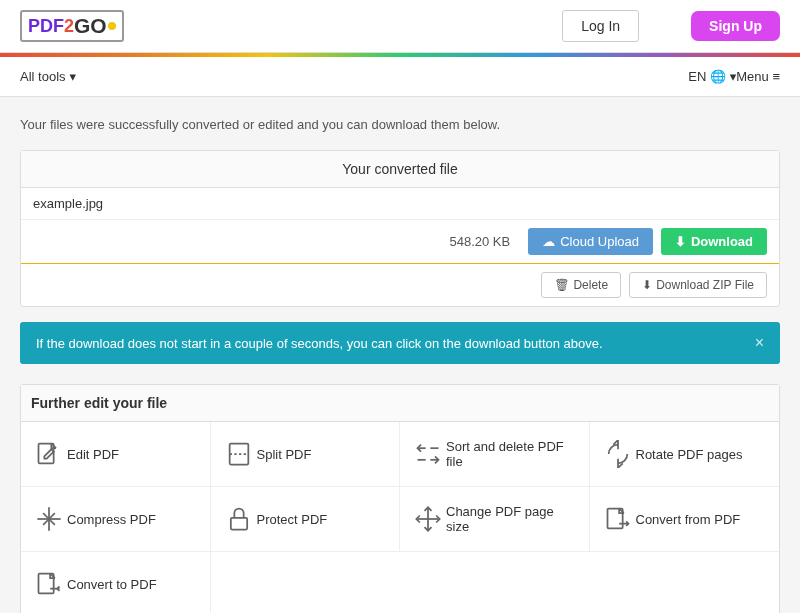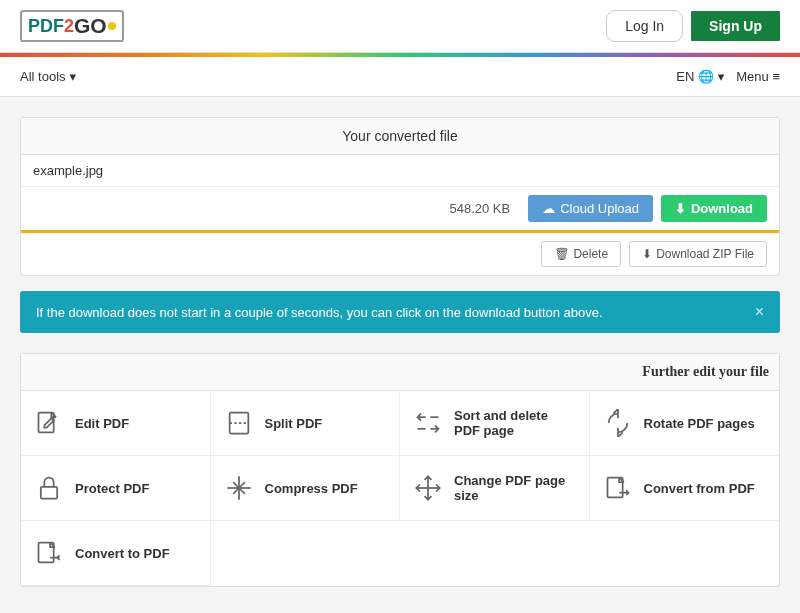--- a/index.html
+++ b/index.html
@@ -18,32 +18,33 @@
       display: flex;
       gap: 8px;
       align-items: center;
     }
     .btn-login {
       padding: 7px 18px;
       border: 1px solid #ccc;
       background: #fff;
       color: #333;
       cursor: pointer;
-      border-radius: 9px;
+      border-radius: 3px;
       font-size: 14px;
     }
     .btn-signup {
       padding: 7px 18px;
       border: none;
-      background: #15803d;
+      background: #d946ef;
       color: #fff;
       cursor: pointer;
-      border-radius: 1px;
+      border-radius: 7px;
       font-size: 14px;
       font-weight: bold;
+      margin-left: 44px;
     }
 
     
     .rainbow-bar {
       height: 4px;
       background: linear-gradient(to right, #e74c3c, #e67e22, #f1c40f, #2ecc71, #3498db, #9b59b6, #e74c3c);
     }
 
     
     .nav-bar {
@@ -58,21 +59,20 @@
       display: flex;
       align-items: center;
       gap: 4px;
       font-size: 13px;
       color: #333;
       cursor: pointer;
     }
     .nav-right {
       display: flex;
       align-items: center;
-      gap: 12px;
       font-size: 13px;
       color: #333;
     }
 
     
     .main {
       max-width: 790px;
       margin: 0 auto;
       padding: 20px 15px;
     }
@@ -108,21 +108,21 @@
       padding: 8px 12px;
       border-bottom: 1px solid #eee;
       font-size: 13px;
     }
     .file-size-row {
       padding: 8px 12px;
       display: flex;
       align-items: center;
       justify-content: flex-end;
       gap: 8px;
-      border-bottom: 3px solid #eab308;
+      border-bottom: 1px solid #eab308;
     }
     .file-size-text {
       color: #555;
       font-size: 13px;
       flex: 1;
       text-align: right;
       padding-right: 10px;
     }
     .btn-cloud {
       background: #5b9bd5;
@@ -198,44 +198,42 @@
       opacity: 0.8;
     }
 
     
     .edit-box {
       background: #fff;
       border: 1px solid #ddd;
       border-radius: 3px;
     }
     .edit-box-header {
-      text-align: right;
+      text-align: left;
       padding: 10px;
       font-weight: bold;
       font-size: 14px;
       border-bottom: 1px solid #ddd;
       background: #fafafa;
-      font-family: Liberation Serif, serif;
     }
     .tools-grid {
       display: grid;
       grid-template-columns: repeat(4, 1fr);
       border-top: none;
     }
     .tool-item {
       padding: 16px 12px;
       display: flex;
       align-items: center;
-      gap: 10px;
+      gap: 2px;
       border-right: 1px solid #eee;
       border-bottom: 1px solid #eee;
       cursor: pointer;
       font-size: 13px;
       color: #333;
-      font-weight: bold;
     }
     .tool-item:nth-child(4n) {
       border-right: none;
     }
     .tool-icon {
       width: 32px;
       height: 32px;
       flex-shrink: 0;
       display: flex;
       align-items: center;
@@ -248,21 +246,21 @@
     }
 
     .logo-wrapper {
       display: flex;
       align-items: center;
       gap: 2px;
     }
     .logo-text-pdf {
       font-weight: 900;
       font-size: 18px;
-      color: #0f766e;
+      color: #6d28d9;
     }
     .logo-text-2 {
       font-weight: 900;
       font-size: 18px;
       color: #e74c3c;
     }
     .logo-text-go {
       font-weight: 900;
       font-size: 21px;
       color: #333;
@@ -314,20 +312,21 @@
       <span>▾</span>
     </span>
     <span>
       <span>Menu</span>
       <span>≡</span>
     </span>
   </div>
 </div>
 
 <div class="main">
+  <p class="page-subtitle">Your files were successfully converted or edited and you can download them below.</p>
 
   <div class="file-box">
     <div class="file-box-header">Your converted file</div>
     <div class="file-row">
       <span>example.jpg</span>
     </div>
     <div class="file-size-row">
       <span class="file-size-text">548.20 KB</span>
       <button class="btn-cloud">
         <span>☁</span>
@@ -386,62 +385,62 @@
         <div class="tool-icon">
           <svg viewBox="0 0 24 24" fill="none" stroke="#666" stroke-width="1.5">
             <path d="M6 4l-3 3 3 3"></path>
             <line x1="3" y1="7" x2="10" y2="7"></line>
             <path d="M18 20l3-3-3-3"></path>
             <line x1="21" y1="17" x2="14" y2="17"></line>
             <line x1="3" y1="17" x2="10" y2="17"></line>
             <line x1="14" y1="7" x2="21" y2="7"></line>
           </svg>
         </div>
-        <span>Sort and delete PDF page</span>
+        <span>Sort and delete PDF file</span>
       </div>
 
       <div class="tool-item">
         <div class="tool-icon">
           <svg viewBox="0 0 24 24" fill="none" stroke="#666" stroke-width="1.5">
             <path d="M4 12a8 8 0 0 1 8-8"></path>
             <path d="M8 4l4-4 0 8"></path>
             <path d="M20 12a8 8 0 0 1-8 8"></path>
             <path d="M16 20l-4 4 0-8"></path>
           </svg>
         </div>
         <span>Rotate PDF pages</span>
-      </div>
-
-      <div class="tool-item">
-        <div class="tool-icon">
-          <svg viewBox="0 0 24 24" fill="none" stroke="#666" stroke-width="1.5">
-            <rect x="5" y="11" width="14" height="10" rx="1"></rect>
-            <path d="M8 11V7a4 4 0 1 1 8 0v4"></path>
-          </svg>
-        </div>
-        <span>Protect PDF</span>
       </div>
 
       <div class="tool-item">
         <div class="tool-icon">
           <svg viewBox="0 0 24 24" fill="none" stroke="#666" stroke-width="1.5">
             <line x1="12" y1="2" x2="12" y2="22"></line>
             <line x1="2" y1="12" x2="22" y2="12"></line>
             <line x1="7" y1="7" x2="12" y2="12"></line>
             <line x1="17" y1="7" x2="12" y2="12"></line>
             <line x1="7" y1="17" x2="12" y2="12"></line>
             <line x1="17" y1="17" x2="12" y2="12"></line>
           </svg>
         </div>
         <span>Compress PDF</span>
       </div>
 
       <div class="tool-item">
         <div class="tool-icon">
           <svg viewBox="0 0 24 24" fill="none" stroke="#666" stroke-width="1.5">
+            <rect x="5" y="11" width="14" height="10" rx="1"></rect>
+            <path d="M8 11V7a4 4 0 1 1 8 0v4"></path>
+          </svg>
+        </div>
+        <span>Protect PDF</span>
+      </div>
+
+      <div class="tool-item">
+        <div class="tool-icon">
+          <svg viewBox="0 0 24 24" fill="none" stroke="#666" stroke-width="1.5">
             <path d="M5 9l-3 3 3 3"></path>
             <path d="M19 9l3 3-3 3"></path>
             <line x1="2" y1="12" x2="22" y2="12"></line>
             <path d="M9 5l3-3 3 3"></path>
             <path d="M9 19l3 3 3-3"></path>
             <line x1="12" y1="2" x2="12" y2="22"></line>
           </svg>
         </div>
         <span>Change PDF page size</span>
       </div>

